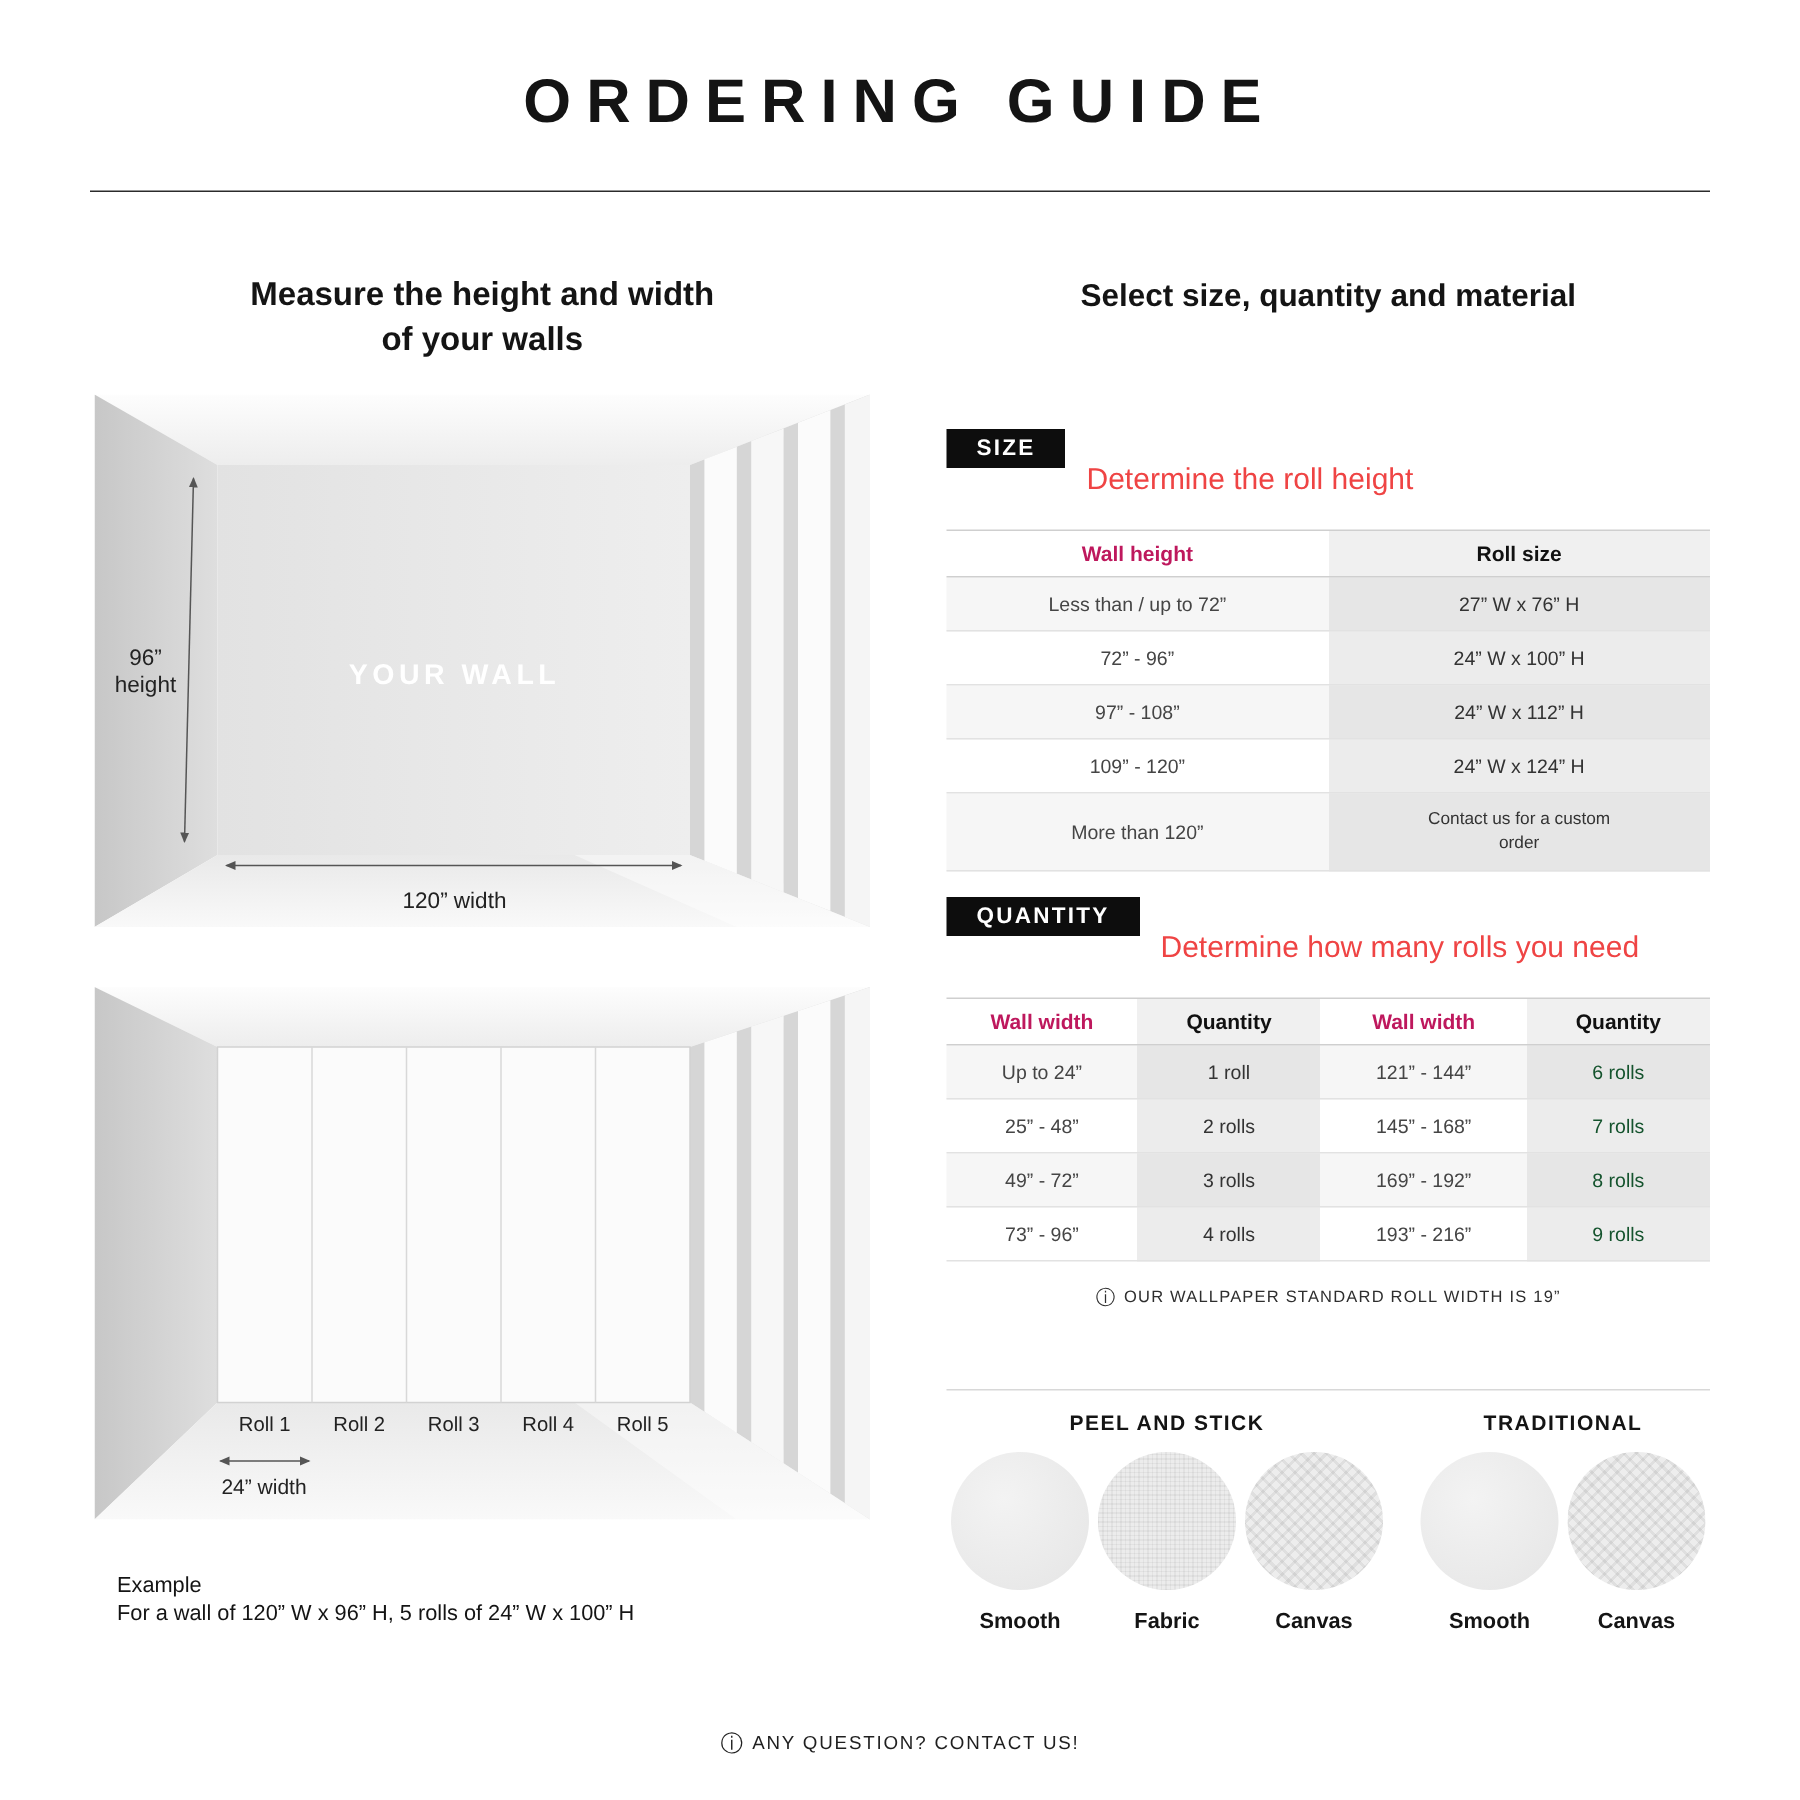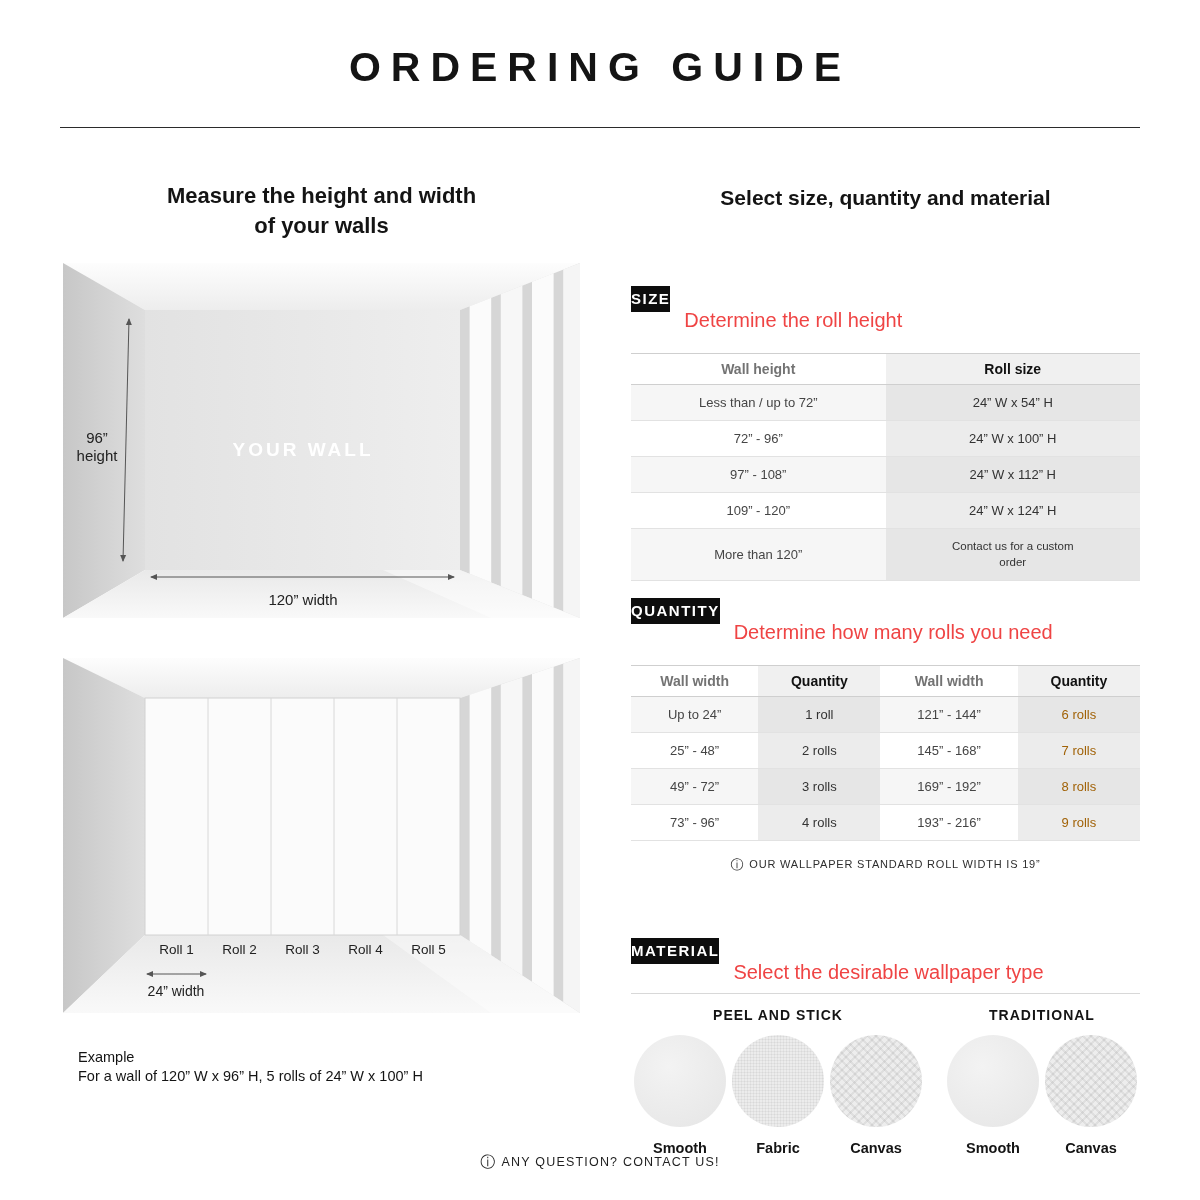--- a/index.html
+++ b/index.html
@@ -34,41 +34,41 @@
     position:absolute; top:186px; left:631px; width:509px; text-align:center;
     font-size:21px; font-weight:600; color:#141414;
   }
   .sec { position:absolute; left:631px; width:509px; }
   .sec-size { top:265px; }
   .sec-qty { top:577px; }
   .sec-material { top:917px; }
   .sec-head { display:flex; align-items:center; }
   .badge {
     background:#0d0d0d; color:#ffffff; font-size:15px; font-weight:700;
-    letter-spacing:1.5px; padding:4px 0 5px; display:inline-block;
+    letter-spacing:1.5px; padding:4px 20px 5px; display:inline-block;
   }
   .sec-subtitle { font-size:20px; color:#ef4444; margin-left:14px;margin-top:44px; }
   table { border-collapse:collapse; width:100%; margin-top:21px; table-layout:fixed; }
   table { border-top:1px solid #cfcfcf; }
-  th { font-size:14px; font-weight:700; color:#737373; padding:7px 4px; border-bottom:1px solid #cfcfcf; text-align:center; }
+  th { font-size:14px; font-weight:700; color:#be185d; padding:7px 4px; border-bottom:1px solid #cfcfcf; text-align:center; }
   td { font-size:13px; color:#454545; padding:10px 4px; border-bottom:1px solid #e2e2e2; text-align:center; }
   
   .size-table .c-wall { width:50%; }
   .size-table .c-roll { width:50%; background:#ececec; color:#333; }
   .size-table th.c-roll { background:#f0f0f0; color:#111; }
   .size-table tbody tr:nth-child(odd) .c-wall { background:#f6f6f6; }
   .size-table tbody tr:nth-child(odd) .c-roll { background:#e6e6e6; }
   .size-table tbody tr:last-child .c-roll .wrap2 {
     display:inline-block; max-width:132px; font-size:11.5px; line-height:1.35;
   }
   
   .qty-table .c1 { width:25%; }
   .qty-table .c2 { width:24%; background:#ececec; color:#333; }
   .qty-table .c3 { width:27%; }
-  .qty-table .c4 { width:24%; background:#ececec; color:#a16207; }
+  .qty-table .c4 { width:24%; background:#ececec; color:#14532d; }
   .qty-table th.c2, .qty-table th.c4 { background:#f0f0f0; color:#111; }
   .qty-table tbody tr:nth-child(odd) .c1,
   .qty-table tbody tr:nth-child(odd) .c3 { background:#f6f6f6; }
   .qty-table tbody tr:nth-child(odd) .c2,
   .qty-table tbody tr:nth-child(odd) .c4 { background:#e6e6e6; }
   .qty-note {
     margin-top:15px; text-align:center; font-size:11px; letter-spacing:0.8px;
     color:#2e2e2e; font-weight:500;
   }
   .info-glyph { font-size:13px; margin-right:5px; vertical-align:-1px; }
@@ -212,21 +212,21 @@
     <table class="size-table">
       <thead>
         <tr>
           <th class="c-wall">Wall height</th>
           <th class="c-roll">Roll size</th>
         </tr>
       </thead>
       <tbody>
         <tr>
           <td class="c-wall">Less than / up to 72”</td>
-          <td class="c-roll">24” W x 54” H</td>
+          <td class="c-roll">27” W x 76” H</td>
         </tr>
         <tr>
           <td class="c-wall">72” - 96”</td>
           <td class="c-roll">24” W x 100” H</td>
         </tr>
         <tr>
           <td class="c-wall">97” - 108”</td>
           <td class="c-roll">24” W x 112” H</td>
         </tr>
         <tr>
@@ -281,24 +281,20 @@
           <td class="c4">9 rolls</td>
         </tr>
       </tbody>
     </table>
     <div class="qty-note">
       <span class="info-glyph">ⓘ</span><span>OUR WALLPAPER STANDARD ROLL WIDTH IS 19”</span>
     </div>
   </div>
 
   <div class="sec sec-material">
-    <div class="sec-head">
-      <span class="badge">MATERIAL</span>
-      <span class="sec-subtitle">Select the desirable wallpaper type</span>
-    </div>
     <div class="material-rule"></div>
     <div class="material-groups">
       <div class="mat-group">
         <div class="mat-group-title">PEEL AND STICK</div>
         <div class="swatch-row">
           <div class="swatch">
             <div class="swatch-circle tex-smooth"></div>
             <div class="swatch-label">Smooth</div>
           </div>
           <div class="swatch">

